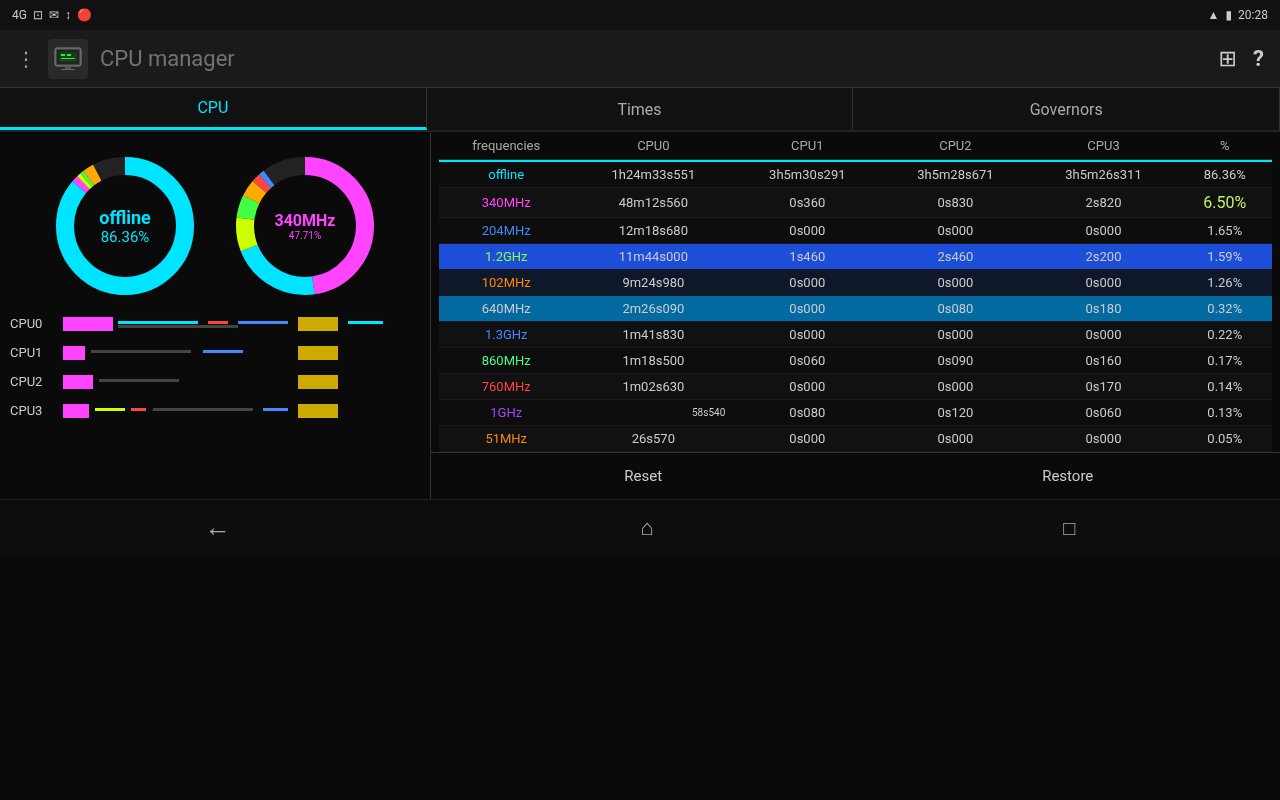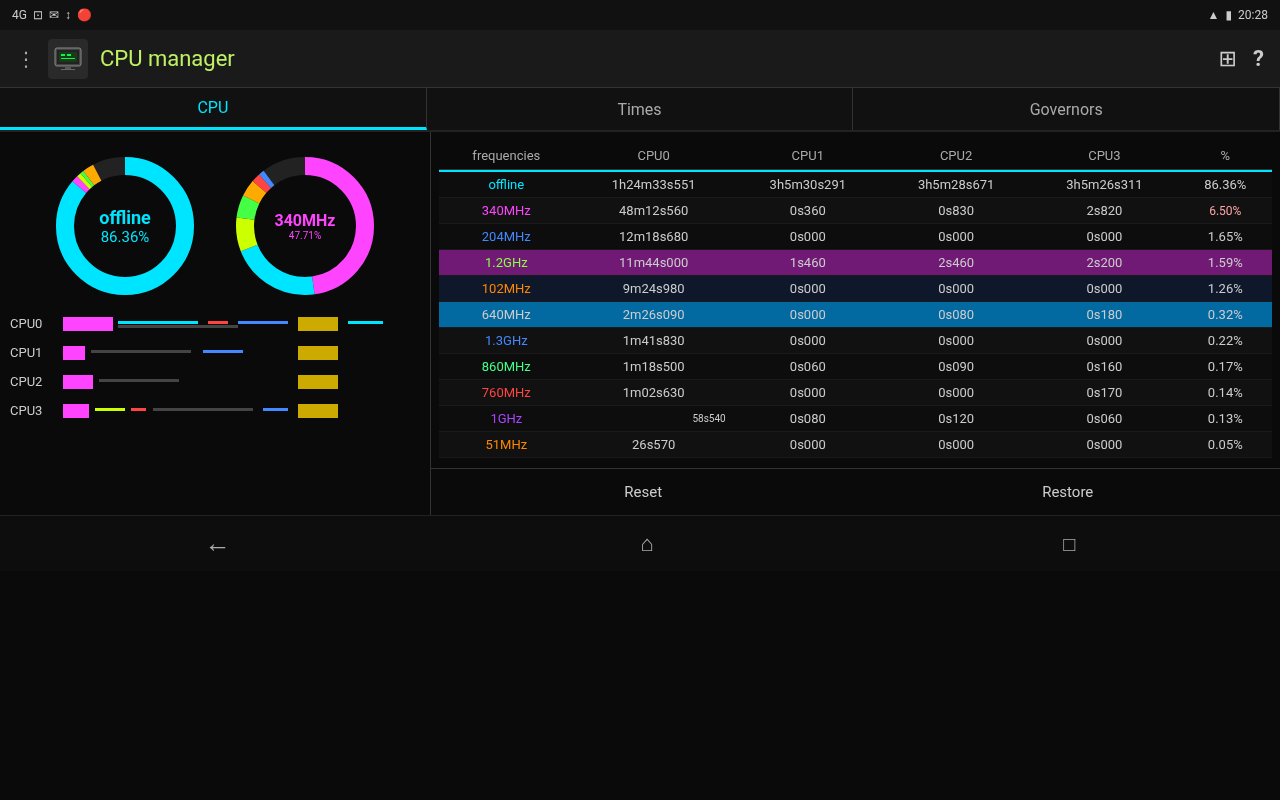--- a/index.html
+++ b/index.html
@@ -38,21 +38,21 @@
     }
     .app-bar-menu { color: #aaa; font-size: 20px; margin-right: 12px; cursor: pointer; }
     .app-bar-icon {
       width: 40px; height: 40px;
       background: #2a2a2a;
       border-radius: 4px;
       display: flex; align-items: center; justify-content: center;
       margin-right: 12px;
       font-size: 18px;
     }
-    .app-bar-title { font-size: 22px; color: #bef264; flex: 1; }
+    .app-bar-title { font-size: 22px; color: #737373; flex: 1; }
     .app-bar-actions { display: flex; align-items: center; gap: 16px; }
     .app-bar-actions span { color: #ccc; font-size: 22px; cursor: pointer; }
 
     
     .tab-bar {
       height: 44px;
       background: #111;
       display: flex;
       border-bottom: 2px solid #222;
     }
@@ -182,21 +182,21 @@
     .right-side {
       flex: 1;
       border-left: 1px solid #333;
       display: flex;
       flex-direction: column;
     }
 
     .table-area {
       flex: 1;
       overflow-y: auto;
-      padding: 10px 8px;
+      padding: 0 8px;
     }
 
     .buttons-row {
       display: flex;
       border-top: 1px solid #333;
       padding: 8px 0;
     }
   </style>
 </head>
 <body>
@@ -372,31 +372,31 @@
       <td style="text-align:center; font-size:13px; color:#ccc;">3h5m28s671</td>
       <td style="text-align:center; font-size:13px; color:#ccc;">3h5m26s311</td>
       <td style="text-align:center; font-size:13px; color:#ccc;">86.36%</td>
     </tr>
             <tr style="background: rgb(17, 17, 17);">
       <td style="color:#ff44ff; text-align:center; font-size:13px;">340MHz</td>
       <td style="text-align:center; font-size:13px; color:#ccc;">48m12s560</td>
       <td style="text-align:center; font-size:13px; color:#ccc;">0s360</td>
       <td style="text-align:center; font-size:13px; color:#ccc;">0s830</td>
       <td style="text-align:center; font-size:13px; color:#ccc;">2s820</td>
-      <td style="text-align:center; font-size:12px; color:#fca5a5;">6.50%</td>
+      <td style="text-align:center; font-size:16px; color:#bef264;">6.50%</td>
     </tr>
             <tr style="background: rgb(13, 13, 13);">
       <td style="color:#4488ff; text-align:center; font-size:13px;">204MHz</td>
       <td style="text-align:center; font-size:13px; color:#ccc;">12m18s680</td>
       <td style="text-align:center; font-size:13px; color:#ccc;">0s000</td>
       <td style="text-align:center; font-size:13px; color:#ccc;">0s000</td>
       <td style="text-align:center; font-size:13px; color:#ccc;">0s000</td>
       <td style="text-align:center; font-size:13px; color:#ccc;">1.65%</td>
     </tr>
-            <tr style="background: #701a75;">
+            <tr style="background: #1d4ed8;">
       <td style="color:#88ff44; text-align:center; font-size:13px;">1.2GHz</td>
       <td style="text-align:center; font-size:13px; color:#ccc;">11m44s000</td>
       <td style="text-align:center; font-size:13px; color:#ccc;">1s460</td>
       <td style="text-align:center; font-size:13px; color:#ccc;">2s460</td>
       <td style="text-align:center; font-size:13px; color:#ccc;">2s200</td>
       <td style="text-align:center; font-size:13px; color:#ccc;">1.59%</td>
     </tr>
             <tr style="background: #0f172a;">
       <td style="color:#ff8800; text-align:center; font-size:13px;">102MHz</td>
       <td style="text-align:center; font-size:13px; color:#ccc;">9m24s980</td>

